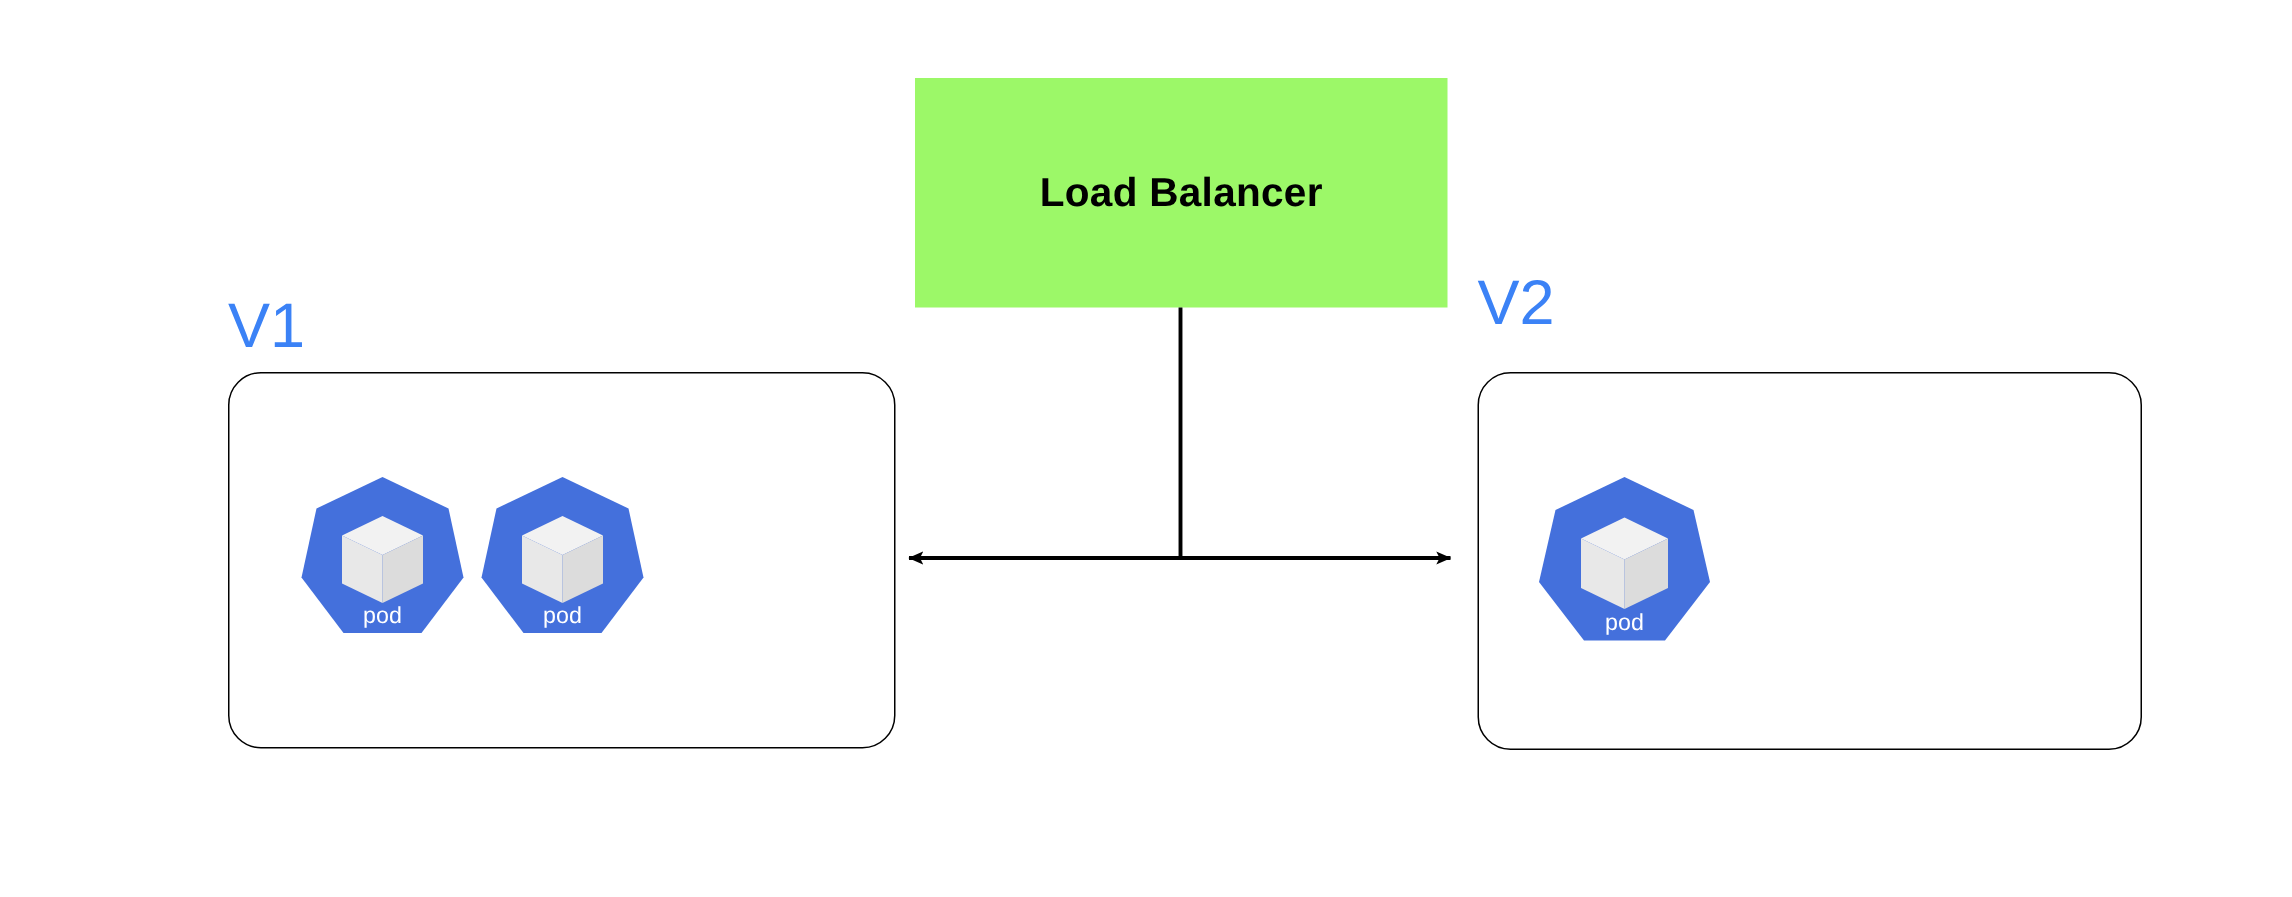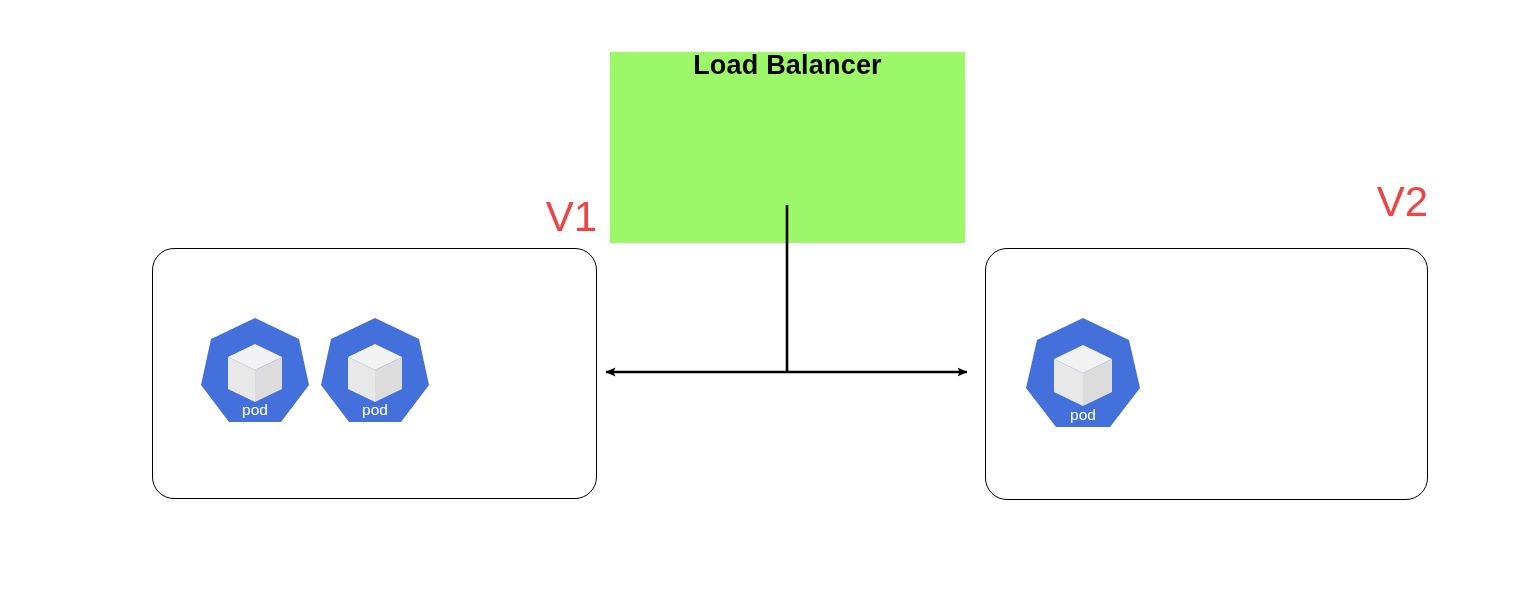--- a/index.html
+++ b/index.html
@@ -19,24 +19,24 @@
     background: #ffffff;
     overflow: hidden;
   }
 
   
   .lb-box {
     position: absolute;
     left: 610px;
     top: 52px;
     width: 355px;
-    height: 191px;
+    height: 153px;
     background: #9CF868;
     display: flex;
-    align-items: flex-start;
+    align-items: center;
     justify-content: center;
     box-sizing: border-box;
   }
   .lb-label {
     font-family: "Liberation Sans", sans-serif;
     font-size: 27px;
     font-weight: bold;
     color: #000000;
     letter-spacing: 0.2px;
     line-height: 1;
@@ -73,23 +73,23 @@
     top: 248px;
     width: 443px;
     height: 252px;
   }
 
   .group-label {
     position: absolute;
     font-family: "Liberation Sans", sans-serif;
     font-size: 42px;
     font-weight: 400;
-    color: #ef4444;
+    color: #3b82f6;
     line-height: 1;
-    text-align: right;
+    text-align: left;
     white-space: nowrap;
   }
   .group-label.v1 {
     left: 152px;
     top: 196px;
     width: 445px;
   }
   .group-label.v2 {
     left: 985px;
     top: 181px;

